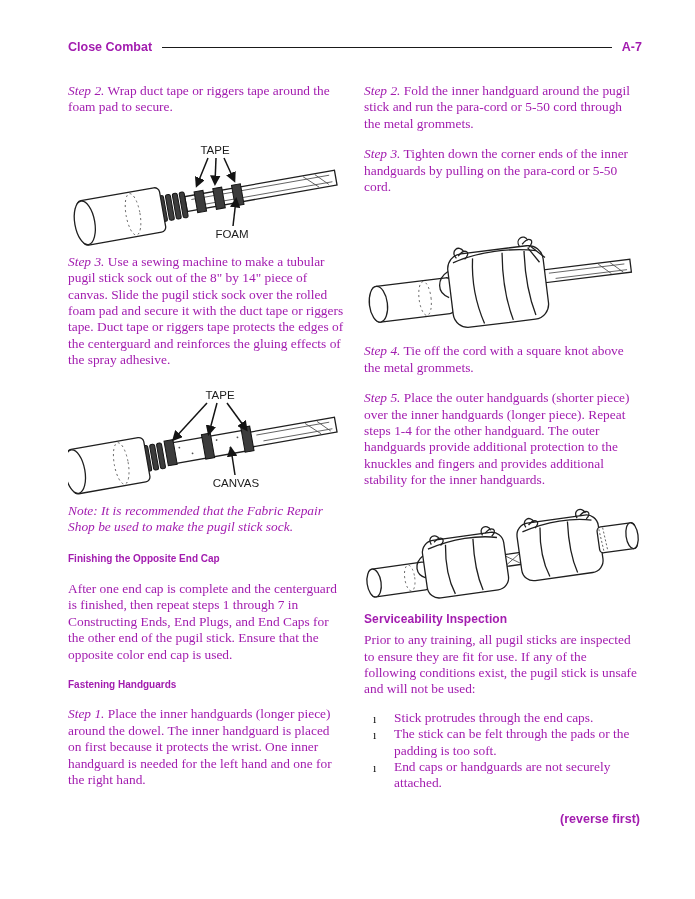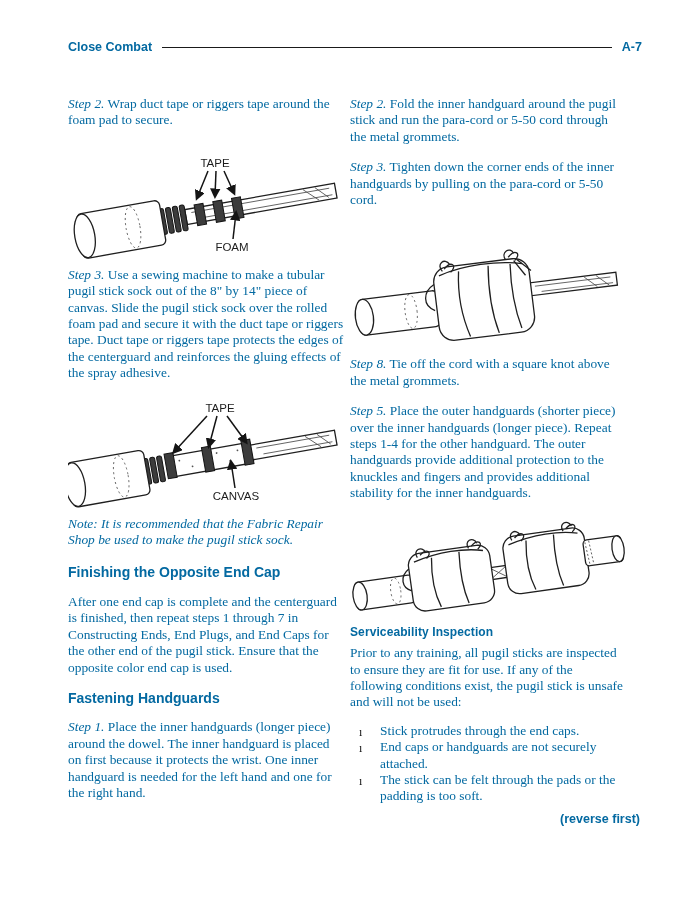--- a/index.html
+++ b/index.html
@@ -1,30 +1,30 @@
 <!DOCTYPE html>
 <html><head>
 <meta charset="utf-8">
 <style>
   html,body{margin:0;padding:0;background:#e8e8e8;}
   .page{
     position:relative;width:695px;height:899px;background:#ffffff;
-    font-family:"Liberation Serif", serif;color:#0369a1;overflow:hidden;
+    font-family:"Liberation Serif", serif;color:#a21caf;overflow:hidden;
   }
   
   .hdr{position:absolute;top:40px;left:68px;right:53px;display:flex;align-items:center;}
   .hdr-left,.hdr-right{font-family:"Liberation Sans", sans-serif;font-weight:bold;font-size:12.5px;white-space:nowrap;}
   .hdr-rule{flex:1;border-top:1.4px solid #1a1a1a;margin:0 10px;height:0;}
   
-  .content{position:absolute;top:96px;left:68px;display:flex;gap:6px;}
+  .content{position:absolute;top:83px;left:68px;display:flex;gap:20px;}
   .col{width:276px;font-size:13.4px;line-height:16.4px;text-align:left;}
   .para{margin:0 0 14px 0;}
   .it{font-style:italic;}
   .note{font-style:italic;margin:4px 0 16px 0;}
-  .h-sub{font-family:"Liberation Sans", sans-serif;font-weight:bold;font-size:14px;margin:4px 0 13px 0;}
+  .h-sub{font-family:"Liberation Sans", sans-serif;font-weight:bold;font-size:10px;margin:4px 0 13px 0;}
   .h-main{font-family:"Liberation Sans", sans-serif;font-weight:bold;font-size:12px;margin:2px 0 5px 0;letter-spacing:.1px;}
   .fig{margin:2px 0 8px 0;}
   .fig svg{display:block;}
   .fig-label{font-family:"Liberation Sans", sans-serif;font-size:11.5px;fill:#1c1c1c;}
   ul.bullets{list-style:none;margin:12px 0 0 0;padding:0;}
   ul.bullets li{position:relative;padding-left:30px;margin:0;}
   ul.bullets li::before{
     content:"ı";position:absolute;left:9px;top:1px;
     font-family:"Liberation Serif", serif;font-size:12px;color:#101010;
   }
@@ -162,21 +162,21 @@
             <path class="ln" d="M142,44 C139,70 140,92 145,112"></path>
             <path class="ln" d="M164,45 C162,68 163,90 168,110"></path>
             <path class="ln" d="M86,56 C74,62 72,76 84,82"></path>
             <path class="ln" d="M96,44 C90,36 100,30 104,38 M98,42 C106,34 112,40 104,46"></path>
             <path class="ln" d="M160,40 C156,32 166,27 169,35 M163,38 C171,30 177,36 169,42"></path>
             <path class="ln" d="M168,42 L178,58 M171,41 L184,54"></path>
           </g>
         </svg>
       </div>
 
-      <p class="para"><span class="it">Step 8.</span><span> Tie off the cord with a square knot above the metal grommets.</span></p>
+      <p class="para"><span class="it">Step 4.</span><span> Tie off the cord with a square knot above the metal grommets.</span></p>
 
       <p class="para"><span class="it">Step 5.</span><span> Place the outer handguards (shorter piece) over the inner handguards (longer piece). Repeat steps 1-4 for the other handguard. The outer handguards provide additional protection to the knuckles and fingers and provides additional stability for the inner handguards.</span></p>
 
       <div class="fig" style="margin-bottom:4px;">
         <svg width="276" height="104" viewBox="0 0 276 104">
           <g transform="rotate(-8 138 56)">
             <rect class="fw" x="4" y="48" width="58" height="28" rx="4"></rect>
             <ellipse class="fw" cx="8" cy="62" rx="7" ry="14"></ellipse>
             <ellipse class="thin" cx="44" cy="62" rx="5" ry="13" stroke-dasharray="2,3"></ellipse>
             <rect class="fw" x="140" y="52" width="18" height="12"></rect>
@@ -201,20 +201,20 @@
           </g>
         </svg>
       </div>
 
       <h2 class="h-main">Serviceability Inspection</h2>
 
       <p class="para" style="margin-bottom:12px;">Prior to any training, all pugil sticks are inspected to ensure they are fit for use. If any of the following conditions exist, the pugil stick is unsafe and will not be used:</p>
 
       <ul class="bullets">
         <li>Stick protrudes through the end caps.</li>
+        <li>The stick can be felt through the pads or the padding is too soft.</li>
         <li>End caps or handguards are not securely attached.</li>
-        <li>The stick can be felt through the pads or the padding is too soft.</li>
       </ul>
     </div>
   </div>
 
   <div class="footer">(reverse first)</div>
 </div>
 
 </body></html>

